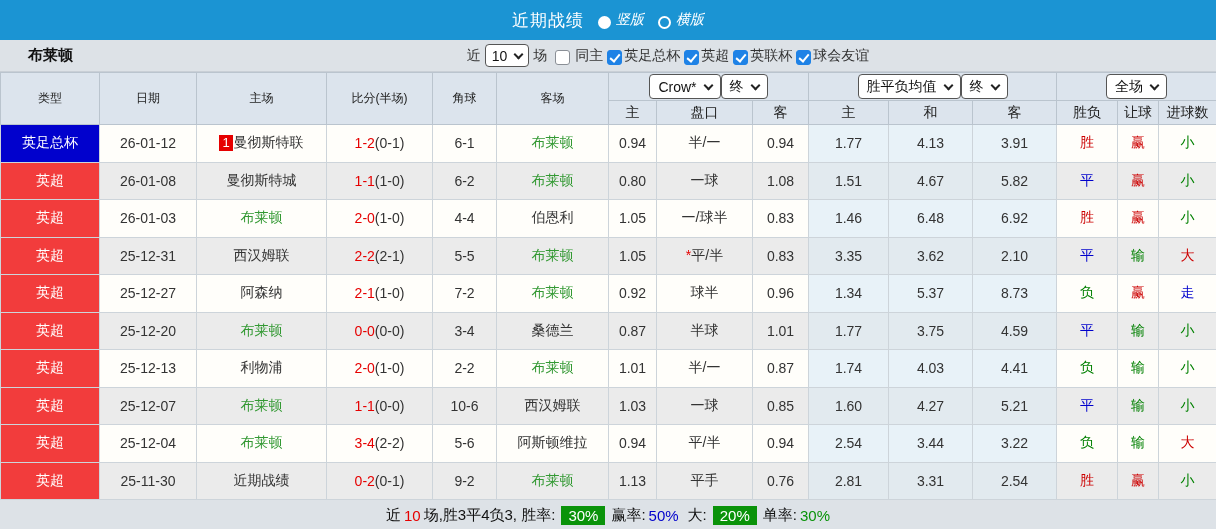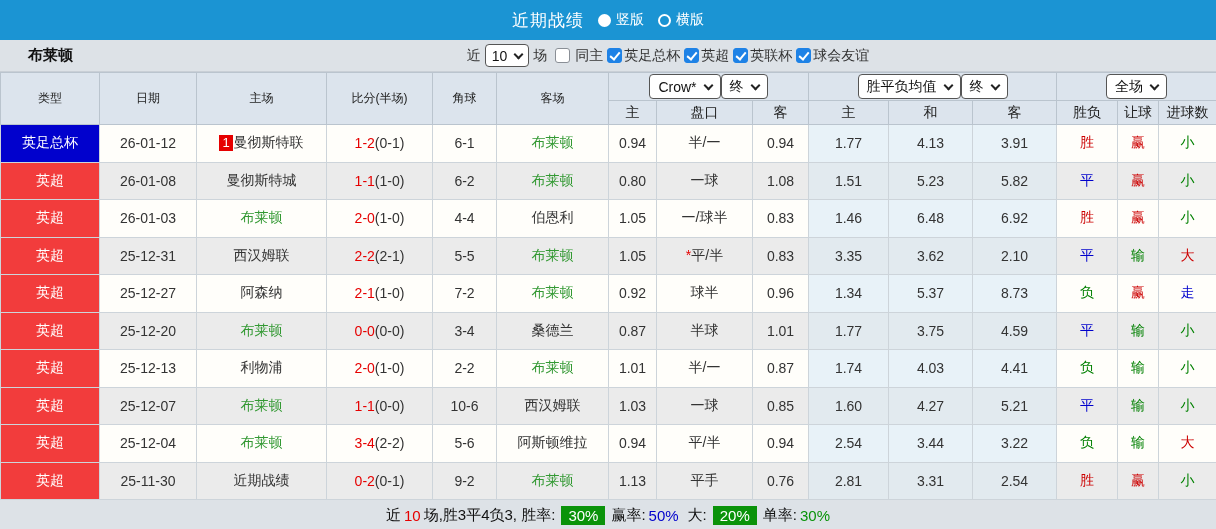--- a/index.html
+++ b/index.html
@@ -2,32 +2,32 @@
 <html><head>
 <meta charset="utf-8">
 <style>
   * { margin:0; padding:0; box-sizing:border-box; }
   html,body { width:1216px; }
   body { font-family:"Liberation Sans","DejaVu Sans",sans-serif; font-size:14px; color:#333; background:#fff; }
 
   
   .title-bar { height:40px; background:#1b94d3; display:flex; align-items:center; justify-content:center; gap:14px; color:#fff; }
   .title-bar .title { font-size:17px; font-weight:normal; letter-spacing:1px; }
-  .radio-opt { display:inline-flex; align-items:center; gap:5px; cursor:pointer; font-size:14px; }
+  .radio-opt { display:inline-flex; align-items:flex-end; gap:5px; cursor:pointer; font-size:14px;font-style:italic; }
   .radio { width:13px; height:13px; border-radius:50%; border:2px solid #fff; background:transparent; display:inline-block; }
   .radio.checked { background:#fff; border-color:#fff; }
 
   
   .filter-bar { height:32px; background:#dde2e7; display:flex; align-items:center; position:relative; border-bottom:1px solid #c9cfd6; }
   .team-name { position:absolute; left:28px; font-weight:bold; color:#111; font-size:15px; }
   .filter-center { margin:0 auto; display:flex; align-items:center; gap:4px; padding-left:120px; }
   .cb { width:15px; height:15px; border:1px solid #8a8f96; border-radius:3px; background:#fff; display:inline-block; flex:none; }
   .cb.checked { background:#1e82e6; border-color:#1e82e6; }
   .cb.checked::after { content:""; display:block; width:4px; height:8px; border-right:2px solid #fff; border-bottom:2px solid #fff; transform:rotate(40deg); margin:1px 0 0 4px; }
-  .cb-item { display:inline-flex; align-items:center; gap:2px; cursor:pointer; }
+  .cb-item { display:inline-flex; align-items:flex-end; gap:2px; cursor:pointer; }
 
   
   .sel { display:inline-flex; align-items:center; justify-content:space-between; gap:8px; background:#fff; border:1px solid #555; border-radius:4px; padding:2px 8px; font-size:14px; color:#111; cursor:pointer; height:25px; }
   .chev { width:7px; height:7px; border-right:2px solid #222; border-bottom:2px solid #222; transform:rotate(45deg); margin-top:-3px; flex:none; }
 
   
   table { width:1216px; border-collapse:collapse; table-layout:fixed; }
   th, td { border:1px solid #cdd4da; text-align:center; font-weight:normal; overflow:hidden; white-space:nowrap; }
   thead th { background:#dce4ed; color:#222; border-color:#bac4ce; }
   thead tr.hrow-a th { height:28px; }
@@ -201,21 +201,21 @@
     <td class="type-cell t-red"><span>英超</span></td>
     <td>26-01-08</td>
     <td><span>曼彻斯特城</span></td>
     <td><span class="score-main">1-1</span><span class="score-half">(1-0)</span></td>
     <td>6-2</td>
     <td><span class="team-green">布莱顿</span></td>
     <td>0.80</td>
     <td><span>一球</span></td>
     <td>1.08</td>
     <td class="mean">1.51</td>
-    <td class="mean">5.23</td>
+    <td class="mean">4.67</td>
     <td class="mean">5.82</td>
     <td><span class="c-blue">平</span></td>
     <td><span class="c-red">赢</span></td>
     <td><span class="c-green">小</span></td>
   </tr>
 
   <tr>
     <td class="type-cell t-red"><span>英超</span></td>
     <td>26-01-03</td>
     <td><span class="team-green">布莱顿</span></td>

